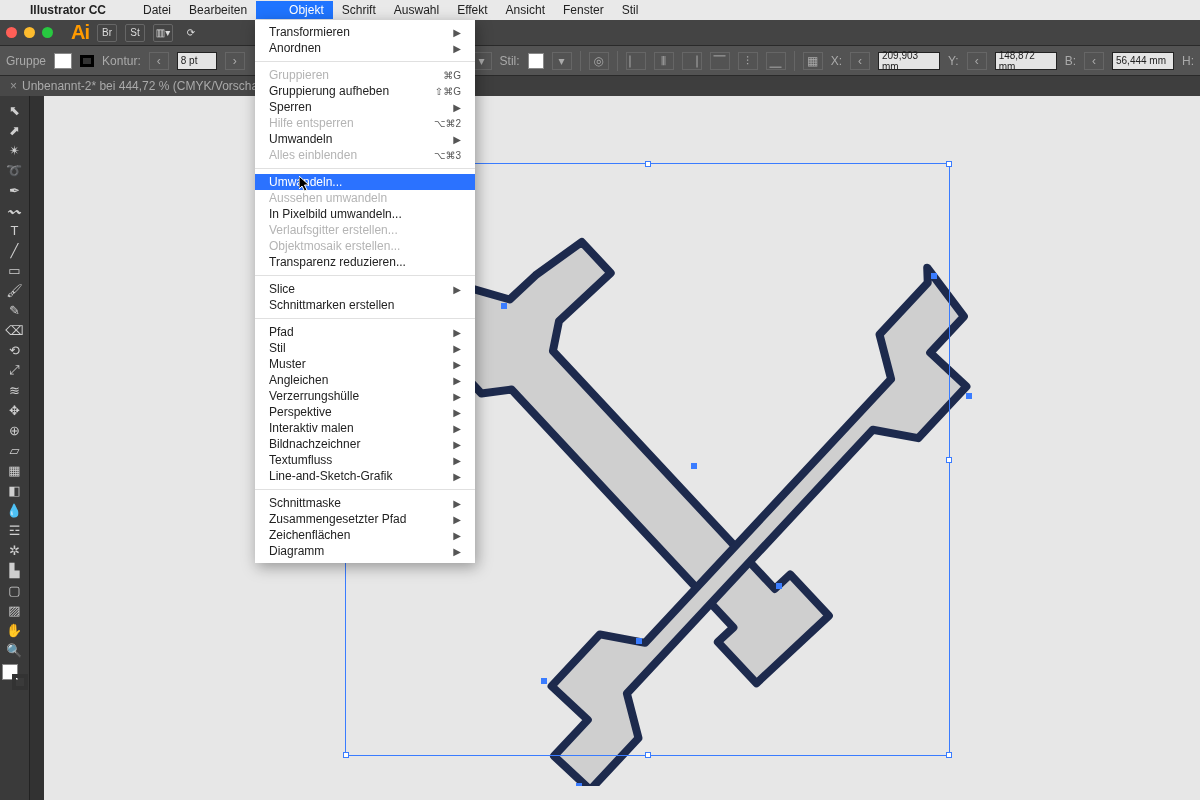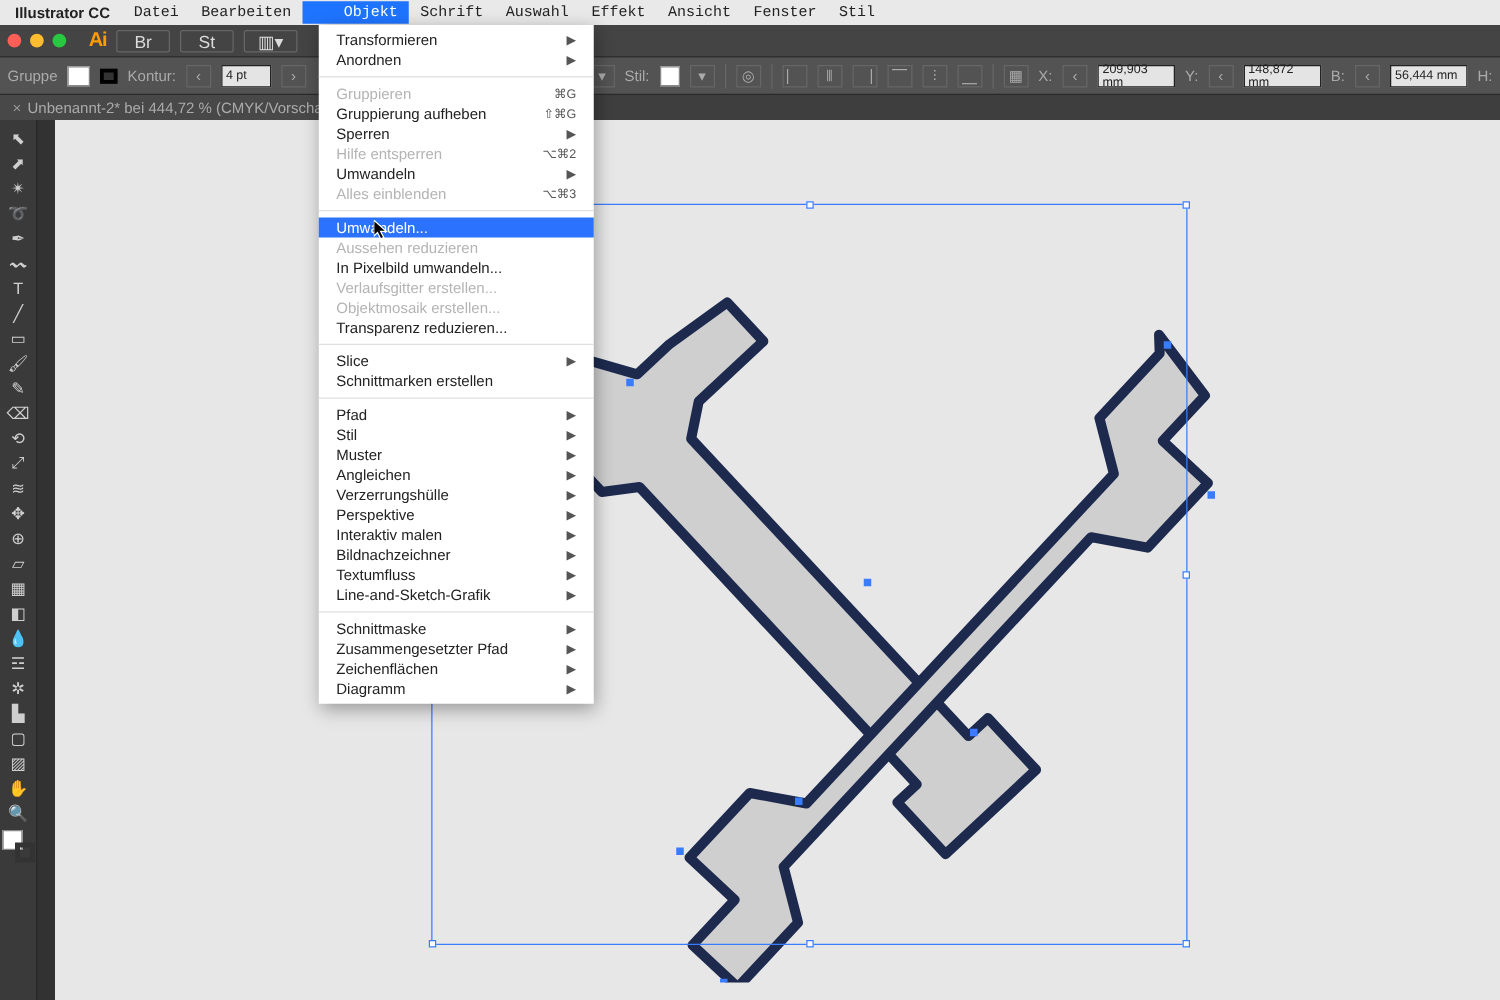--- a/index.html
+++ b/index.html
@@ -16,32 +16,32 @@
     --menu-hl:#2b72ff;
     --text:#dcdcdc;
     --text-dim:#aaa;
     --shape:#cfcfcf;
     --shape-stroke:#1d2a4d;
   }
   *{box-sizing:border-box;font-family:"Helvetica Neue",Arial,sans-serif;font-size:12px;}
   html,body{margin:0;padding:0;width:1200px;height:800px;background:var(--panel);overflow:hidden;}
 
   
-  .menubar{position:absolute;top:0;left:0;right:0;height:20px;background:var(--menubar);display:flex;align-items:center;gap:0;padding:0 6px;color:#222;}
+  .menubar{position:absolute;top:0;left:0;right:0;height:20px;background:var(--menubar);display:flex;align-items:center;gap:18px;padding:0 6px;color:#222;}
   .menubar .apple{font-size:14px;margin-right:6px;}
   .menubar b{margin-right:10px;font-weight:700;}
-  .menubar .mitem{padding:2px 9px;height:100%;display:flex;align-items:center;font-family:Liberation Mono, monospace;}
+  .menubar .mitem{padding:2px 9px;height:100%;display:flex;align-items:center;}
   .menubar .mitem.active{background:#1f74ff;color:#fff;padding-left:33px;}
 
   
   .approw{position:absolute;top:20px;left:0;right:0;height:26px;background:#444;border-bottom:1px solid #2a2a2a;display:flex;align-items:center;}
   .traffic{display:flex;gap:7px;margin-left:6px;}
   .dot{width:11px;height:11px;border-radius:50%;}
-  .ai-logo{margin-left:18px;color:#ff9a00;font-weight:800;font-size:16px;letter-spacing:-1px;}
-  .approw .iconbtn{width:43px;height:18px;margin-left:8px;border:1px solid #666;border-radius:2px;display:flex;align-items:center;justify-content:center;color:var(--text);font-size:14px;}
+  .ai-logo{margin-left:18px;color:#ff9a00;font-weight:800;font-size:20px;letter-spacing:-1px;}
+  .approw .iconbtn{width:20px;height:18px;margin-left:8px;border:1px solid #666;border-radius:2px;display:flex;align-items:center;justify-content:center;color:var(--text);font-size:10px;}
 
   
   .ctrlbar{position:absolute;top:46px;left:0;right:0;height:30px;background:var(--toolbar);border-bottom:1px solid #2a2a2a;display:flex;align-items:center;color:var(--text);padding:0 6px;gap:8px;font-size:11px;}
   .ctrlbar .lbl{color:var(--text-dim);text-align:center;}
   .swatch{width:18px;height:16px;border:1px solid #888;}
   .numbox{width:62px;height:18px;background:#e4e4e4;color:#222;border:1px solid #222;display:flex;align-items:center;padding:0 3px;font-size:10px;}
   .mini{width:20px;height:18px;border:1px solid #666;display:flex;align-items:center;justify-content:center;color:var(--text-dim);}
   .sep{width:1px;height:20px;background:#666;}
   .flex{flex:1;}
 
@@ -112,21 +112,21 @@
   <span class="iconbtn">▥▾</span>
   <span class="iconbtn" style="border:none">⟳</span>
 </div>
 
 <div class="ctrlbar">
   <span class="lbl">Gruppe</span>
   <span class="swatch" style="background:#fff"></span>
   <span class="swatch" style="background:#333;border:3px solid #000;width:14px;height:12px"></span>
   <span class="lbl">Kontur:</span>
   <span class="mini">‹</span>
-  <span class="numbox" style="width:40px">4 pt</span>
+  <span class="numbox" style="width:40px">8 pt</span>
   <span class="mini">›</span>
   <div class="flex"></div>
   <span class="lbl">Deckkraft:</span>
   <span class="numbox" style="width:44px">100%</span>
   <span class="mini">▾</span>
   <span class="lbl">Stil:</span>
   <span class="swatch" style="background:#fff;width:16px"></span>
   <span class="mini">▾</span>
   <span class="sep"></span>
   <span class="mini">◎</span>
@@ -268,21 +268,21 @@
     <div class="row dis">
       <span>Alles einblenden</span>
       <span class="arr">⌥⌘3</span>
     </div>
     <hr>
     <div class="row hl">
       <span>Umwandeln...</span>
       <span class="arr"></span>
     </div>
     <div class="row dis">
-      <span>Aussehen reduzieren</span>
+      <span>Aussehen umwandeln</span>
       <span class="arr"></span>
     </div>
     <div class="row">
       <span>In Pixelbild umwandeln...</span>
       <span class="arr"></span>
     </div>
     <div class="row dis">
       <span>Verlaufsgitter erstellen...</span>
       <span class="arr"></span>
     </div>

